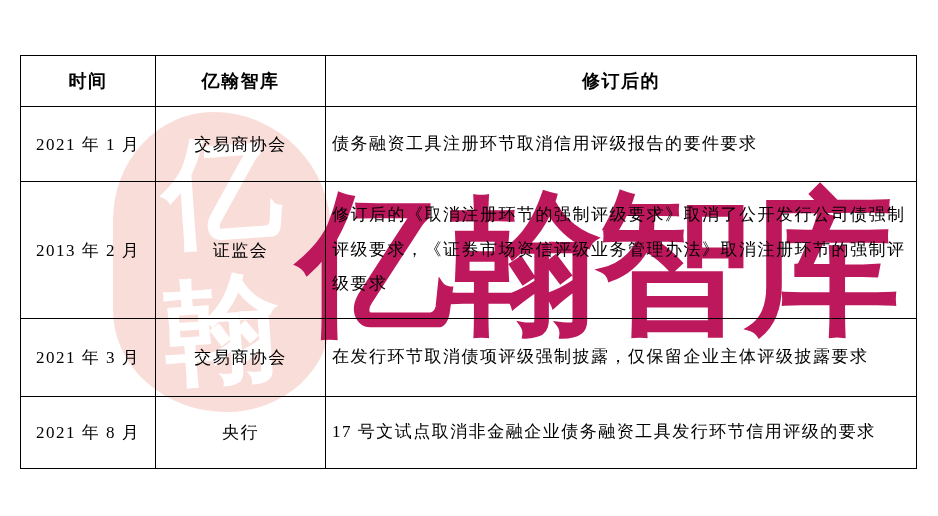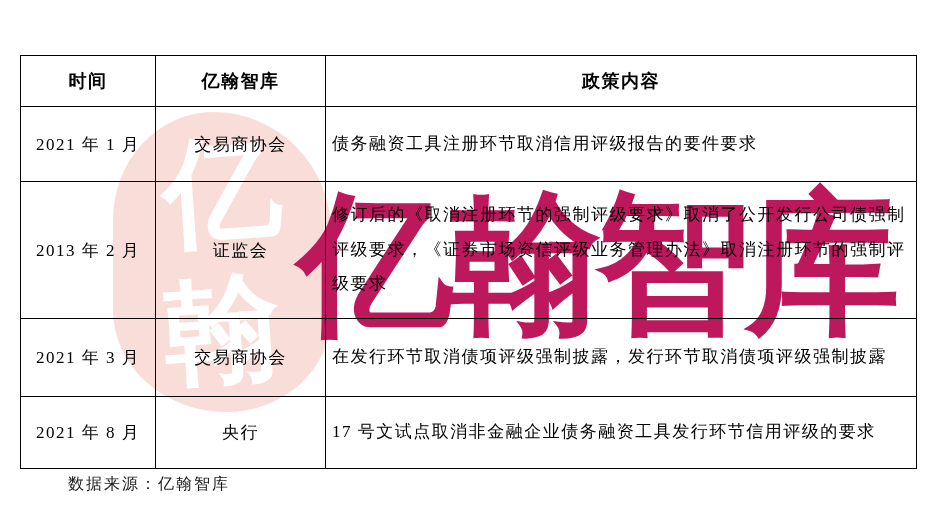--- a/index.html
+++ b/index.html
@@ -130,42 +130,41 @@
   <table class="policy-table">
     <colgroup>
       <col class="c-time">
       <col class="c-agency">
       <col class="c-policy">
     </colgroup>
     <thead>
       <tr>
         <th>时间</th>
         <th>亿翰智库</th>
-        <th>政策内容</th>
+        <th>修订后的</th>
       </tr>
     </thead>
     <tbody>
         <tr>
           <td class="cell-time">2021 年 1 月</td>
           <td class="cell-agency">交易商协会</td>
           <td class="cell-policy"><span class="">债务融资工具</span><span class="bold">注册环节取消信用评级报告的要件要求</span></td>
         </tr>
         <tr>
           <td class="cell-time">2013 年 2 月</td>
           <td class="cell-agency">证监会</td>
           <td class="cell-policy"><span class="">修订后的《取消注册环节的强制评级要求》</span><span class="bold">取消了公开发行公司债强制评级要求，</span><span class="">《证券市场资信评级业务管理办法》</span><span class="bold">取消注册环节的强制评级要求</span></td>
         </tr>
         <tr>
           <td class="cell-time">2021 年 3 月</td>
           <td class="cell-agency">交易商协会</td>
-          <td class="cell-policy"><span class="">在</span><span class="bold">发行环节取消债项评级强制披露，</span><span class="">发行环节取消债项评级强制披露</span></td>
+          <td class="cell-policy"><span class="">在</span><span class="bold">发行环节取消债项评级强制披露，</span><span class="">仅保留企业主体评级披露要求</span></td>
         </tr>
         <tr>
           <td class="cell-time">2021 年 8 月</td>
           <td class="cell-agency">央行</td>
           <td class="cell-policy"><span class="">17 号文试点</span><span class="bold">取消非金融企业债务融资工具发行环节信用评级的要求</span></td>
         </tr>
       </tbody>
   </table>
 
-  <div class="source">数据来源：亿翰智库</div>
 
 </div>
 
 </body></html>

